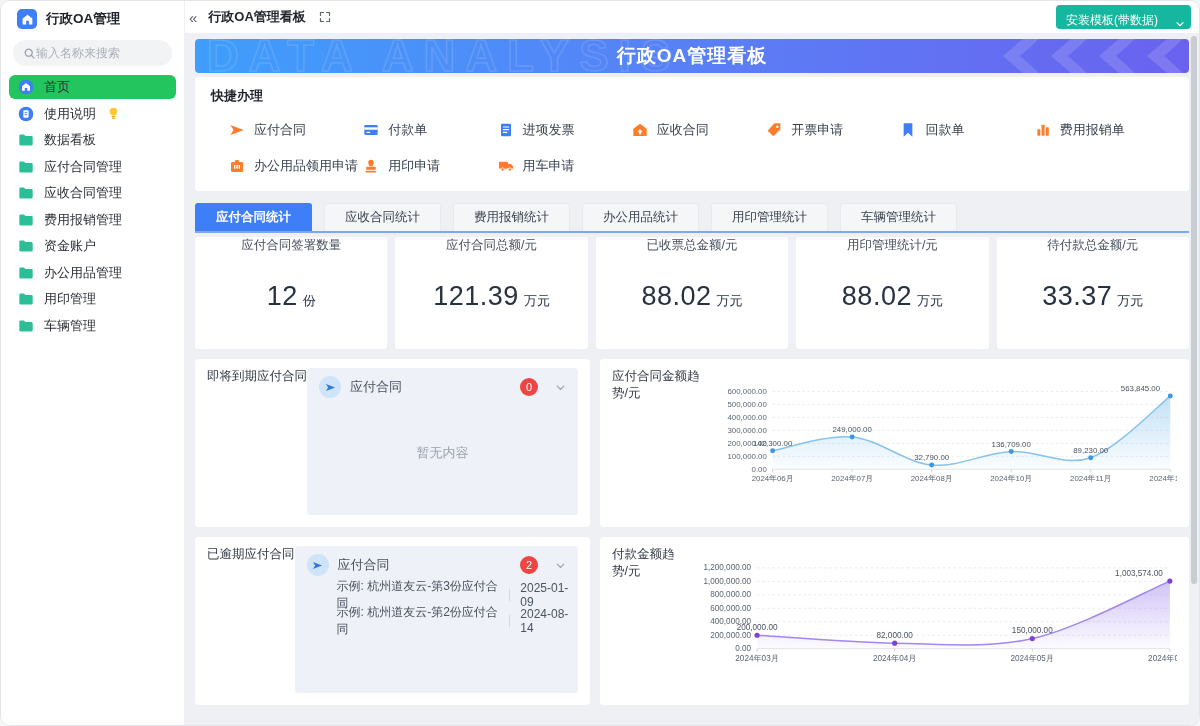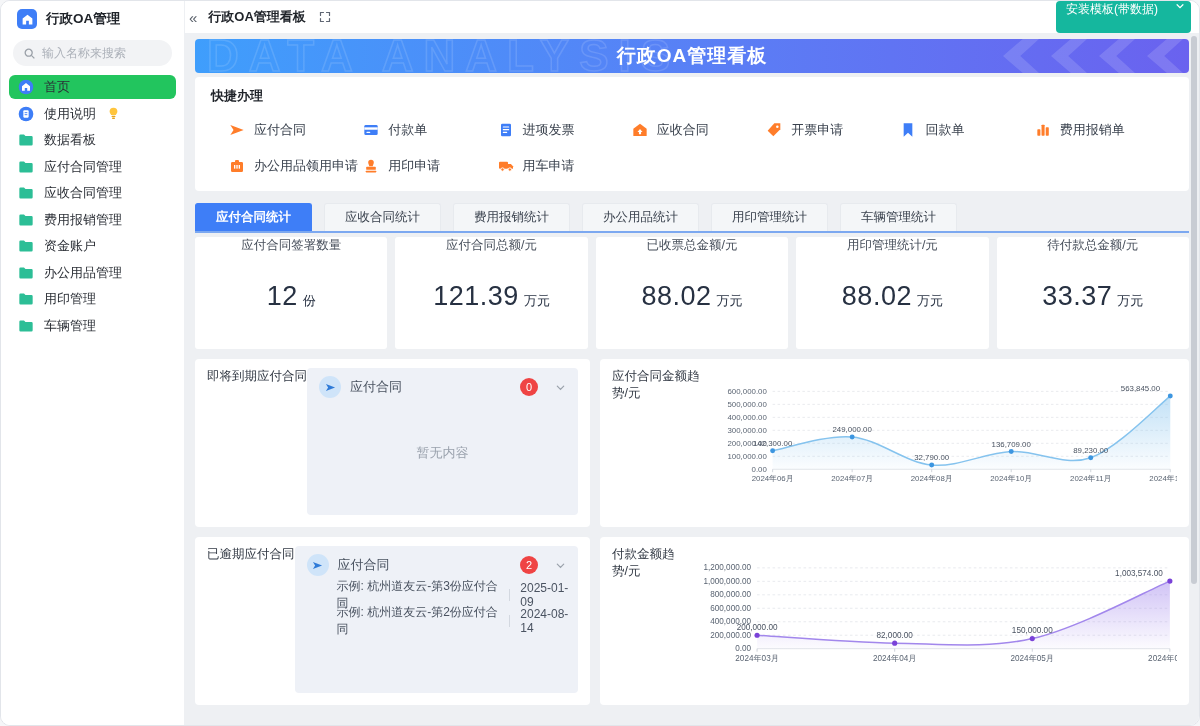--- a/index.html
+++ b/index.html
@@ -5,37 +5,37 @@
   * { margin:0; padding:0; box-sizing:border-box; }
   html,body { background:#f5f6f8; font-family:"Liberation Sans","DejaVu Sans",sans-serif; }
   .app { width:1200px; height:726px; background:#fff; border:1px solid #e2e5ea; border-radius:10px;
          overflow:hidden; display:flex; }
 
   
   .sidebar { width:184px; flex:none; background:#fff; border-right:1px solid #eef0f3; display:flex; flex-direction:column; }
   .logo-row { display:flex; align-items:center; gap:9px; padding:8px 14px 4px 16px; height:32px; }
   .logo-icon { width:20px; height:20px; border-radius:5px; background:#3e7ef7; display:flex; align-items:center; justify-content:center; flex:none; }
   .logo-title { font-size:13.5px; font-weight:700; color:#1f2329; }
-  .search-box { margin:7px 12px 9px; height:26px; background:#f2f3f5; border-radius:13px; display:flex; align-items:center; gap:6px; padding:0 10px; }
+  .search-box { margin:7px 12px 9px; height:26px; background:#f2f3f5; border-radius:13px; display:flex; align-items:center; padding:0 10px; }
   .search-box input { border:none; outline:none; background:transparent; font-size:12px; color:#333; width:120px; font-family:inherit; }
   .search-box input::placeholder { color:#acb1b9; }
   .menu { flex:1; padding:0 8px; }
   .menu-item { display:flex; align-items:center; gap:10px; height:24px; padding:0 9px; margin-bottom:2.5px; border-radius:6px; font-size:13px; color:#2b2f36; cursor:pointer; }
   .menu-item.active { background:#22c55e; }
   .menu-item .mi { width:16px; height:16px; flex:none; display:flex; }
   .bulb { margin-left:2px; display:flex; }
 
   
   .right-col { flex:1; display:flex; flex-direction:column; min-width:0; }
   .topbar { height:32px; flex:none; background:#fff; display:flex; align-items:center; padding:0 8px 0 2px; gap:9px; }
   .collapse-ic { font-size:15px; color:#5a616b; cursor:pointer; padding:0 2px; line-height:1; }
   .page-tab { font-size:13px; font-weight:700; color:#1f2329; cursor:pointer; }
   .expand-ic { display:flex; cursor:pointer; margin-left:4px; }
   .tb-spacer { flex:1; }
-  .install-btn { display:flex; align-items:flex-start; height:32px; background:#15b79e; border-radius:4px; overflow:hidden; cursor:pointer; color:#fff; }
+  .install-btn { display:flex; align-items:flex-end; height:24px; background:#15b79e; border-radius:4px; overflow:hidden; cursor:pointer; color:#fff; }
   .install-main { display:flex; align-items:center; padding:0 10px; font-size:12px; }
   .install-divider { width:1px; background:rgba(255,255,255,.4); }
   .install-caret { display:flex; align-items:center; padding:0 6px; }
 
   
   .main { flex:1; background:#eef0f3; padding:6px 10px 0; position:relative; overflow:hidden; }
   .banner { height:34px; border-radius:4px; background:linear-gradient(90deg,#3f9efc 0%,#5b7df5 55%,#6a62ef 100%);
             position:relative; display:flex; align-items:center; justify-content:center; overflow:hidden; margin-bottom:4px; }
   .banner-title { color:#fff; font-size:19px; font-weight:700; letter-spacing:1px; z-index:2; }
   .watermark { position:absolute; left:12px; top:50%; transform:translateY(-50%); font-size:44px; font-weight:800;

